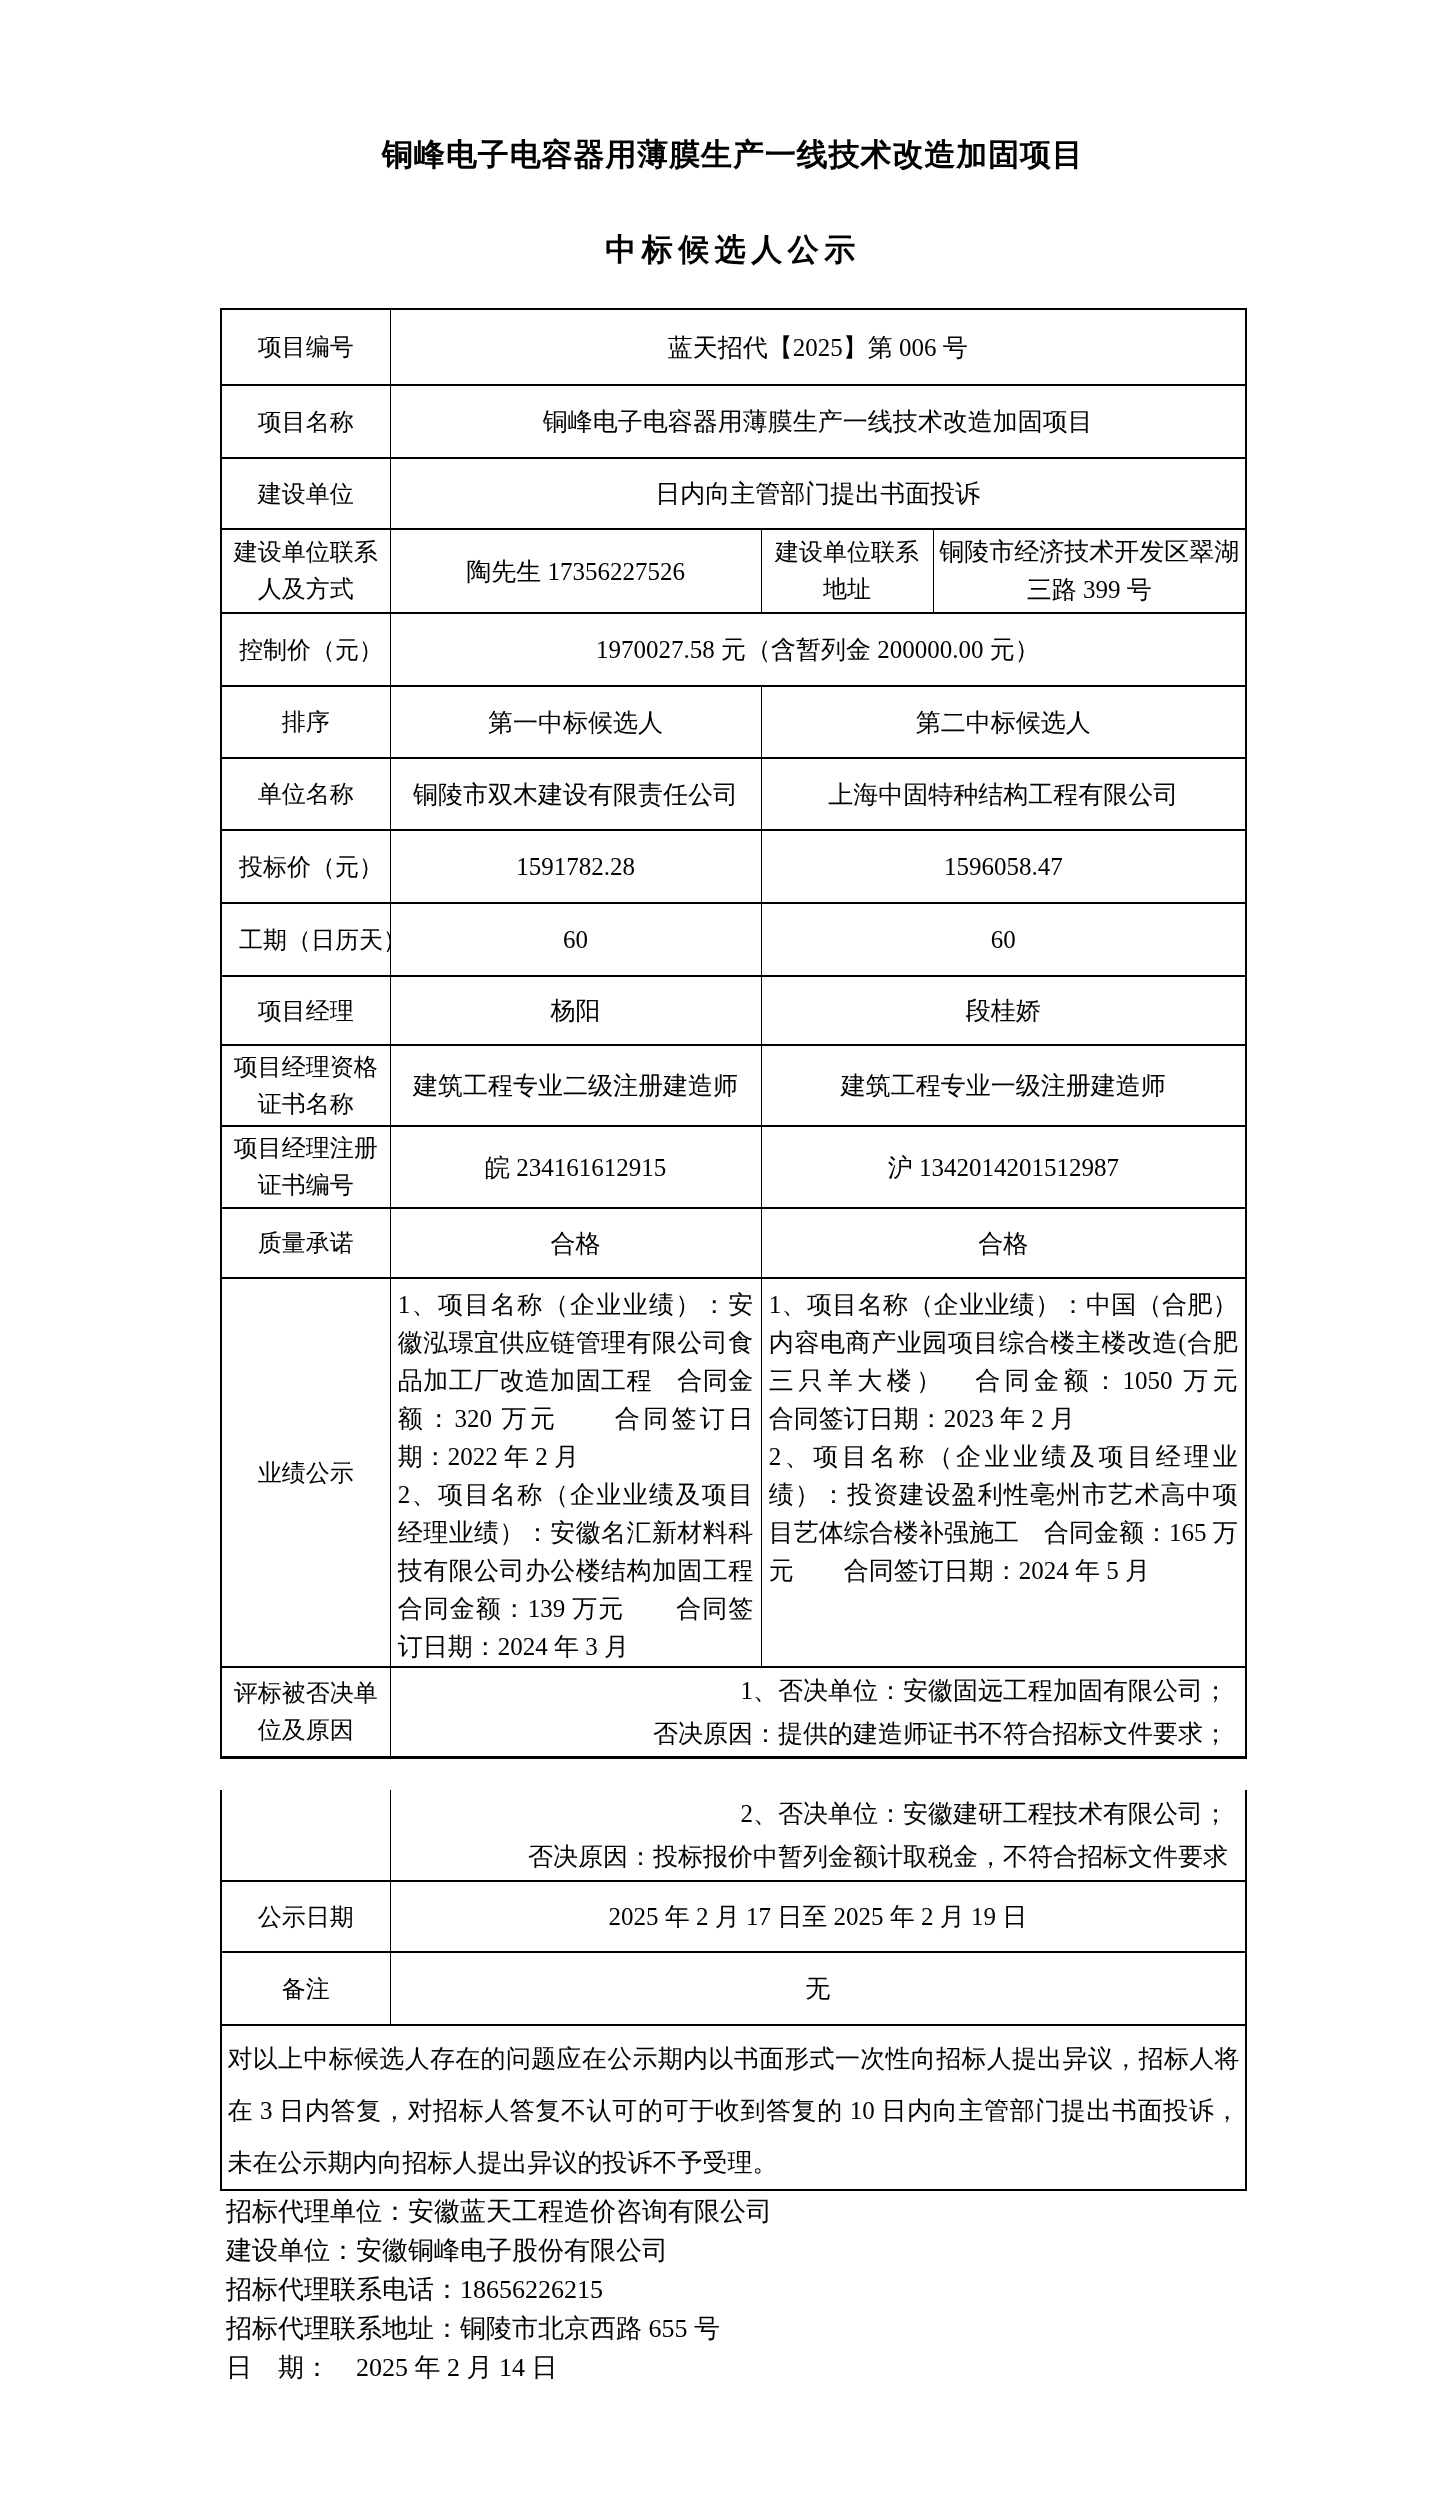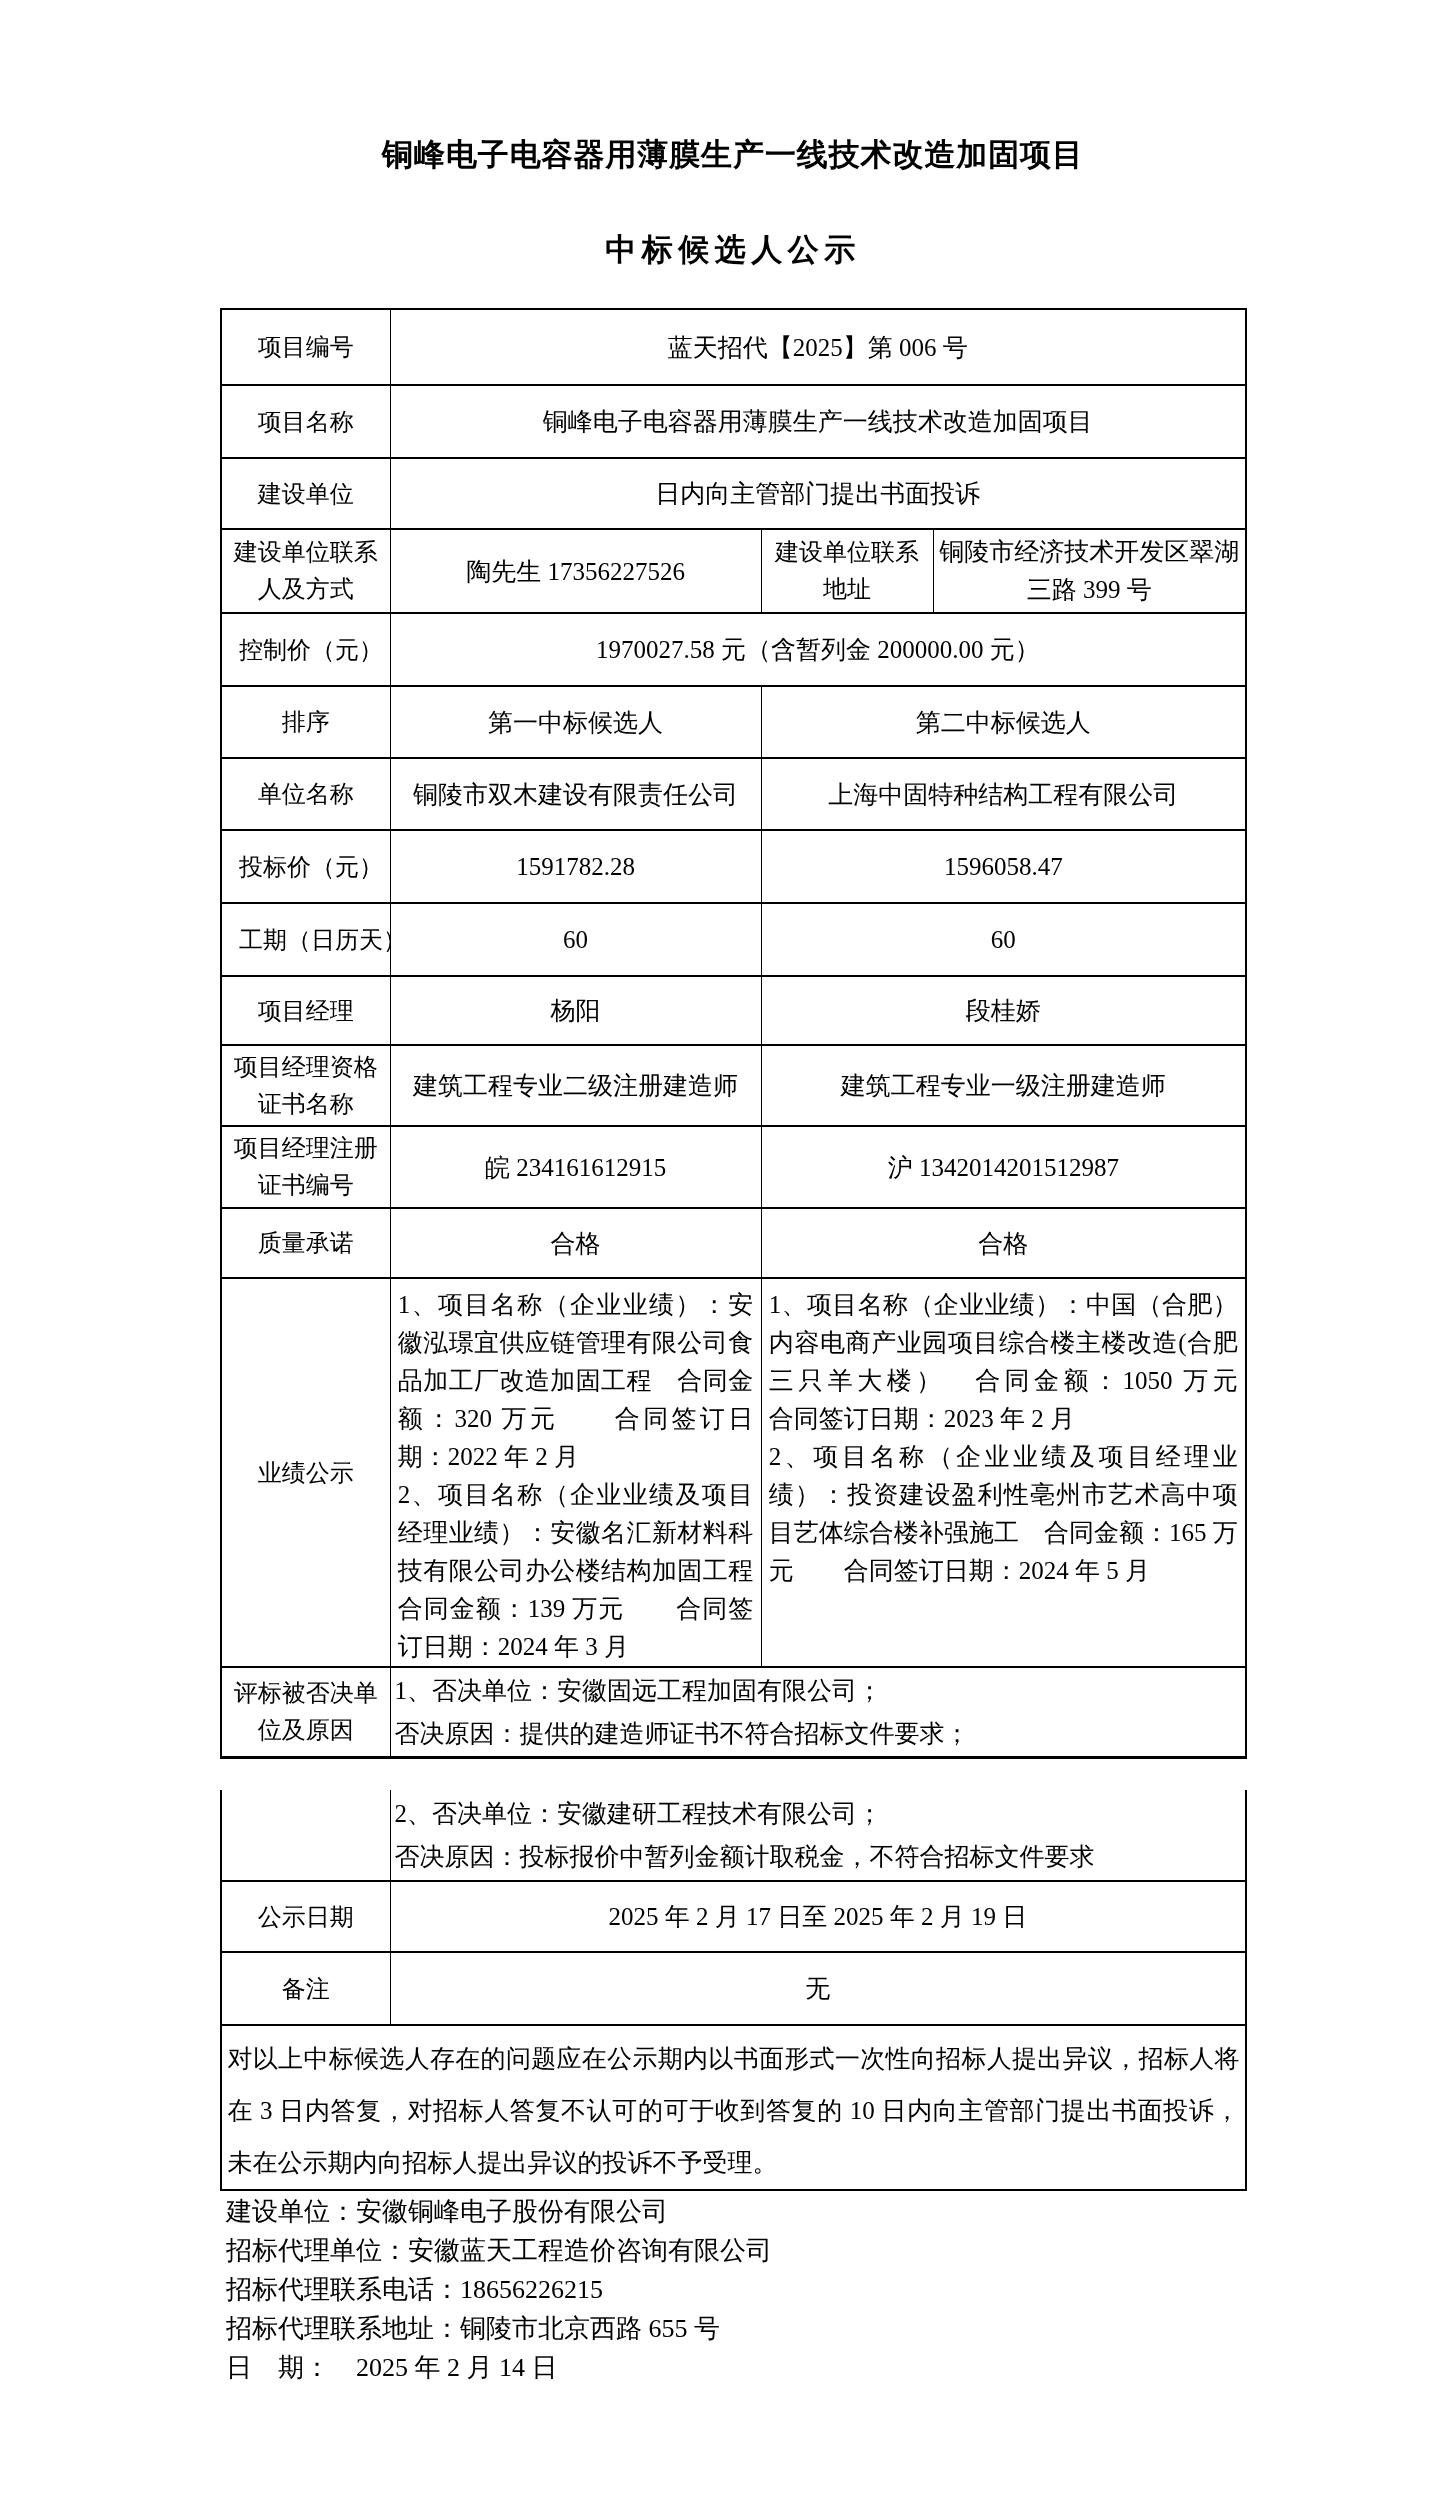--- a/index.html
+++ b/index.html
@@ -14,21 +14,21 @@
             table-layout:fixed;border:2.7px solid #000;}
   table.part1{top:308px;border-bottom-width:3.7px;}
   table.part2{top:1790px;border-top:0;}
   table.part2 tr:first-child td{border-top:0;}
   td{border:1.8px solid #000;border-top-width:2.7px;border-bottom-width:2.7px;
      font-size:25px;text-align:center;vertical-align:middle;padding:17px;overflow:hidden;}
   td.lbl{font-size:24px;white-space:nowrap;}
   td.lblwrap{font-size:24px;line-height:37px;padding:0 3.7px;}
   td.long{text-align:justify;vertical-align:top;padding:7.3px 7.3px 0 7.3px;
           line-height:38px;white-space:pre-wrap;}
-  td.rej{text-align:left;vertical-align:middle;padding:0 4px;
+  td.rej{text-align:right;vertical-align:middle;padding:0 17px;
          line-height:43px;white-space:pre-wrap;}
   td.note{text-align:justify;vertical-align:top;padding:7.3px 5.5px 0 5.5px;
           line-height:52px;white-space:pre-wrap;}
   td.val2line{line-height:38px;padding:0 3.7px;}
   .footer{position:absolute;left:226px;top:2192px;width:1098px;
           font-size:26px;line-height:39px;}
   .footer div{white-space:pre;}
 </style>
 </head>
 <body>
@@ -144,21 +144,21 @@
       <td class="lbl">备注</td>
       <td colspan="3">无</td>
     </tr>
     <tr style="height:124px">
       <td class="note" colspan="4">对以上中标候选人存在的问题应在公示期内以书面形式一次性向招标人提出异议，招标人将在 3 日内答复，对招标人答复不认可的可于收到答复的 10 日内向主管部门提出书面投诉，未在公示期内向招标人提出异议的投诉不予受理。</td>
     </tr>
   </tbody>
     </table>
 
   <div class="footer">
+    <div>招标代理单位：安徽蓝天工程造价咨询有限公司</div>
     <div>建设单位：安徽铜峰电子股份有限公司</div>
-    <div>招标代理单位：安徽蓝天工程造价咨询有限公司</div>
     <div>招标代理联系电话：18656226215</div>
     <div>招标代理联系地址：铜陵市北京西路 655 号</div>
     <div>日　期：　2025 年 2 月 14 日</div>
   </div>
 
 </div>
 
 
 </body></html>

